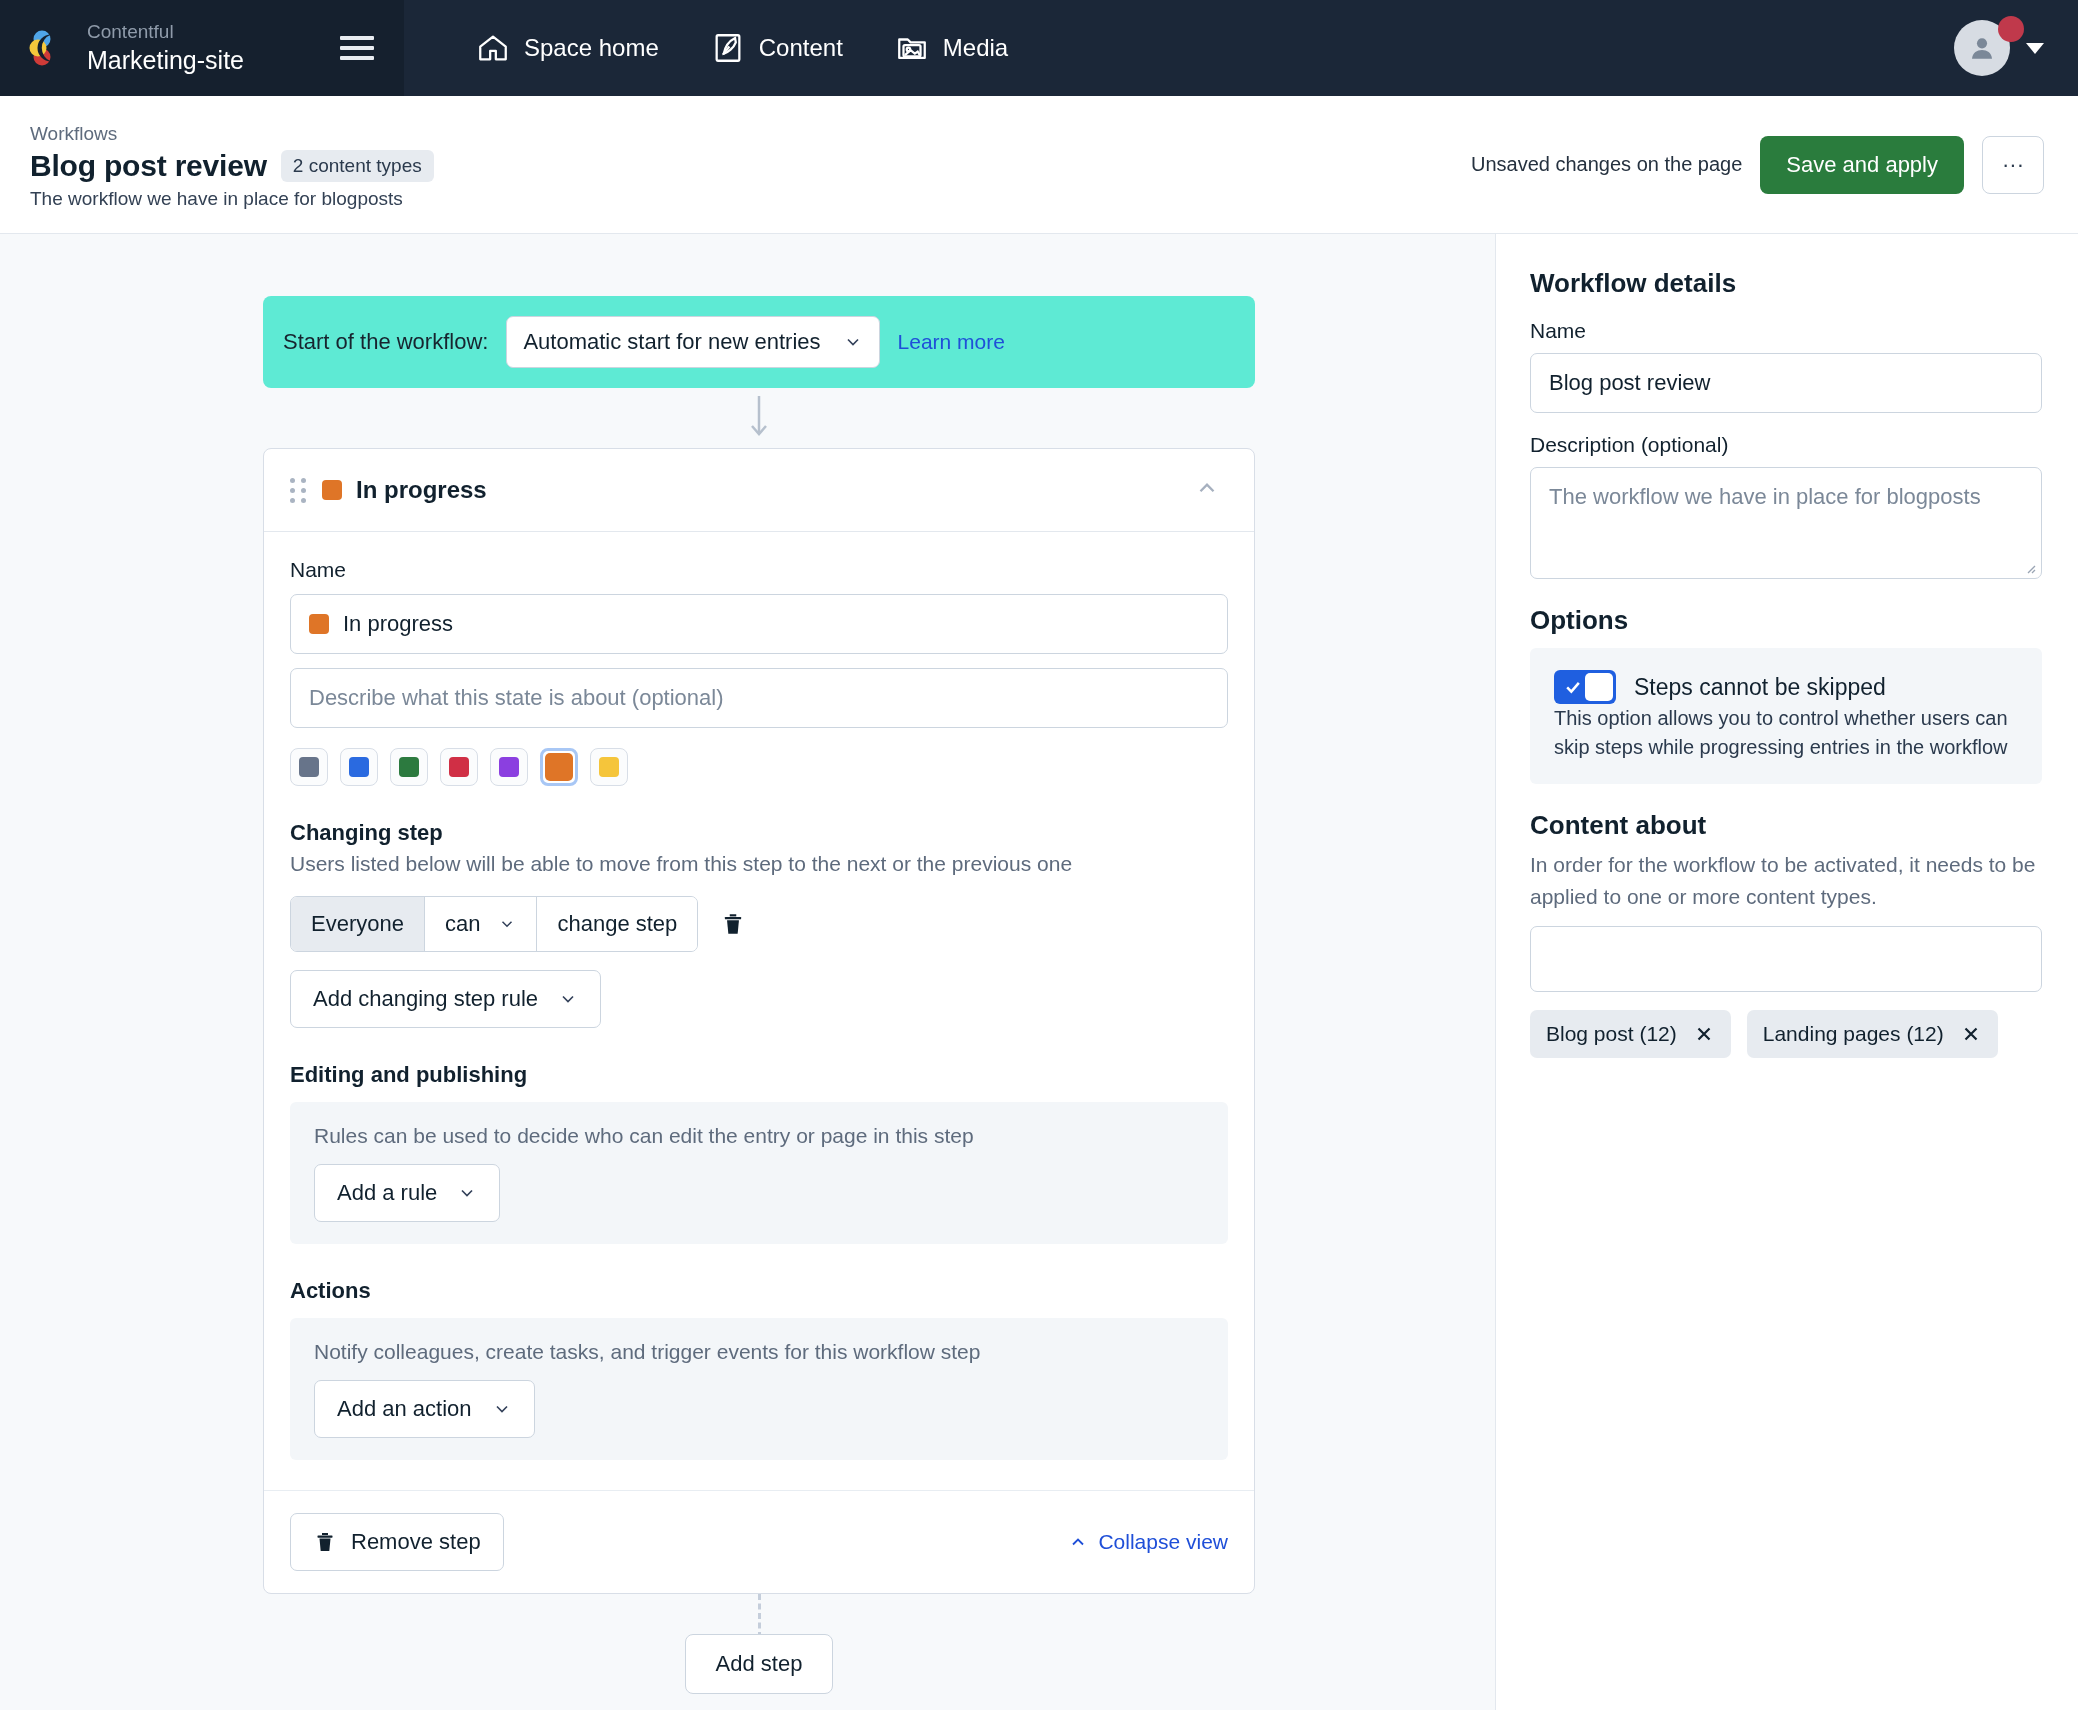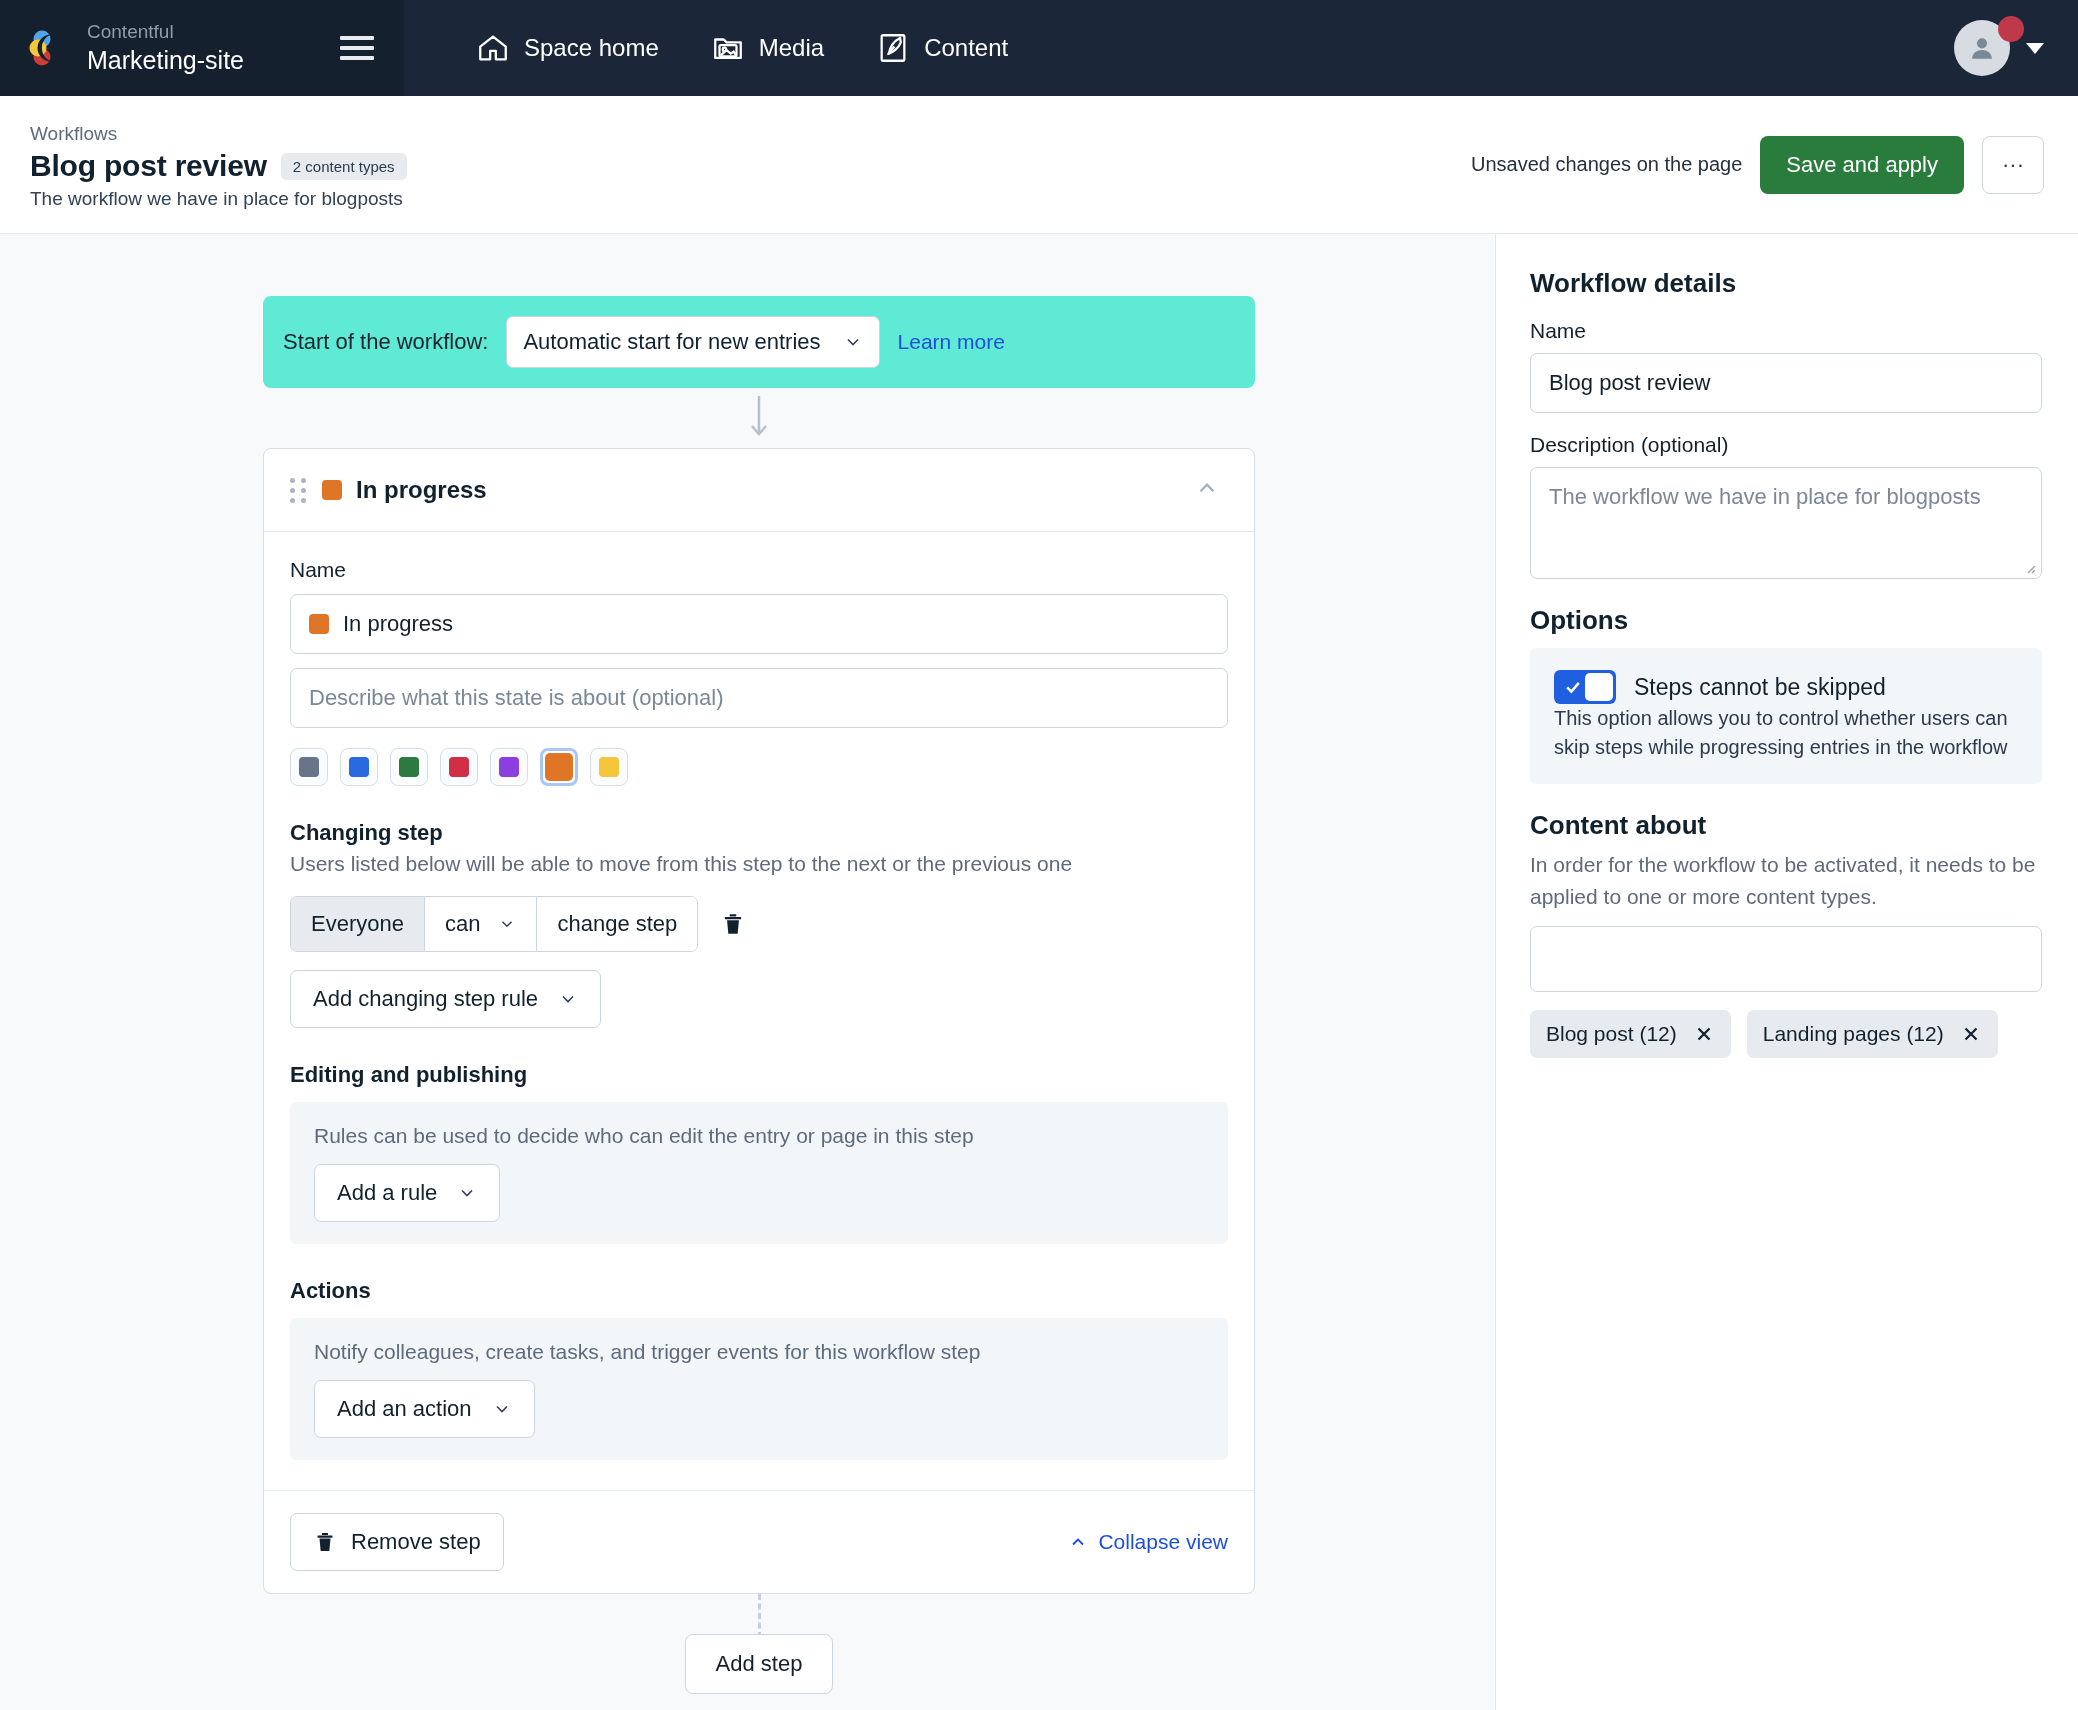--- a/index.html
+++ b/index.html
@@ -50,21 +50,21 @@
   .pagehead {
     height: 138px; background: #ffffff; border-bottom: 1px solid #e3e8ee;
     display: flex; align-items: center; justify-content: space-between;
     padding: 0 34px 0 30px;
   }
   .ph-left { padding-top: 4px; }
   .breadcrumb { font-size: 19px; color: #5e6b7d; margin-bottom: 4px; cursor: pointer; }
   .title-row { display: flex; align-items: center; gap: 14px; }
   .page-title { font-size: 30px; font-weight: bold; color: #11212e; letter-spacing: -0.2px; }
   .badge {
-    background: #e7ebf0; color: #2b3a4d; font-size: 15px;
+    background: #e7ebf0; color: #2b3a4d; font-size: 19px;
     padding: 5px 12px; border-radius: 6px;
   }
   .page-sub { font-size: 19px; color: #334154; margin-top: 5px; }
   .ph-right { display: flex; align-items: center; gap: 18px; }
   .unsaved { font-size: 20px; color: #25313f; }
   .btn-primary {
     background: #2a7c3d; color: #ffffff; font-size: 22px; font-family: inherit;
     border: none; border-radius: 8px; padding: 16px 26px; cursor: pointer;
   }
   .btn-dots {
@@ -255,34 +255,34 @@
 
     <div class="navitems">
       <div class="navitem">
         <svg width="34" height="34" viewBox="0 0 24 24" fill="none" stroke="#ffffff" stroke-width="1.6">
           <path d="M3 11 L12 4 L21 11 V20 H14 V14 H10 V20 H3 Z" stroke-linejoin="round"></path>
         </svg>
         <span>Space home</span>
       </div>
       <div class="navitem">
         <svg width="34" height="34" viewBox="0 0 24 24" fill="none" stroke="#ffffff" stroke-width="1.6">
+          <rect x="4" y="3" width="16" height="18" rx="1"></rect>
+          <path d="M17 5 C13 7 10 11 9 16 C12 15 16 12 17.5 8 Z" fill="none"></path>
+          <path d="M8.5 16.5 L13 11"></path>
+        </svg>
+        <span>Content</span>
+      </div>
+      <div class="navitem">
+        <svg width="34" height="34" viewBox="0 0 24 24" fill="none" stroke="#ffffff" stroke-width="1.6">
           <path d="M3 6 H9 L11 8 H21 V19 H3 Z" stroke-linejoin="round"></path>
           <rect x="6" y="10" width="12" height="8" rx="1"></rect>
           <circle cx="9.5" cy="13" r="1.2"></circle>
           <path d="M7 17 L11 13.5 L14 16 L16 14.5 L17.5 17"></path>
         </svg>
         <span>Media</span>
-      </div>
-      <div class="navitem">
-        <svg width="34" height="34" viewBox="0 0 24 24" fill="none" stroke="#ffffff" stroke-width="1.6">
-          <rect x="4" y="3" width="16" height="18" rx="1"></rect>
-          <path d="M17 5 C13 7 10 11 9 16 C12 15 16 12 17.5 8 Z" fill="none"></path>
-          <path d="M8.5 16.5 L13 11"></path>
-        </svg>
-        <span>Content</span>
       </div>
     </div>
 
     <div class="navright">
       <div class="avatar-wrap">
         <div class="avatar">
           <svg width="32" height="32" viewBox="0 0 24 24" fill="#7b8898">
             <circle cx="12" cy="8.5" r="3.8"></circle>
             <path d="M4.5 20 C5 15.5 8.2 13.5 12 13.5 C15.8 13.5 19 15.5 19.5 20 Z"></path>
           </svg>

